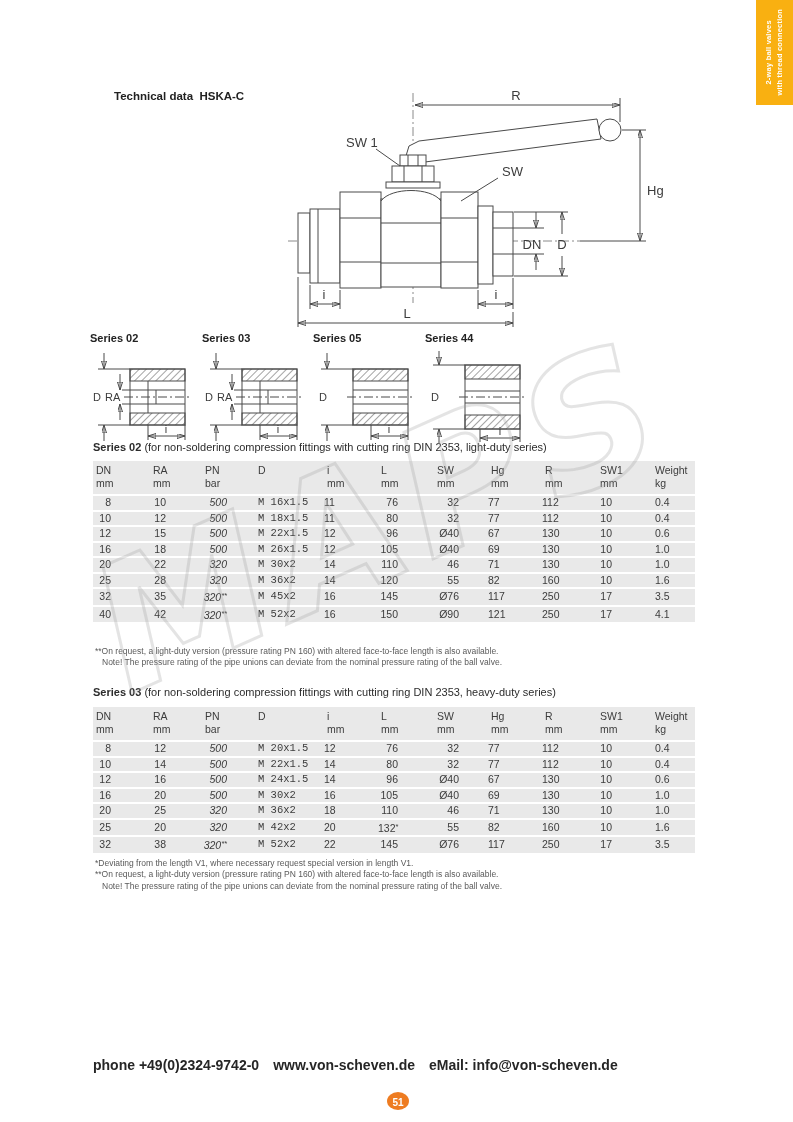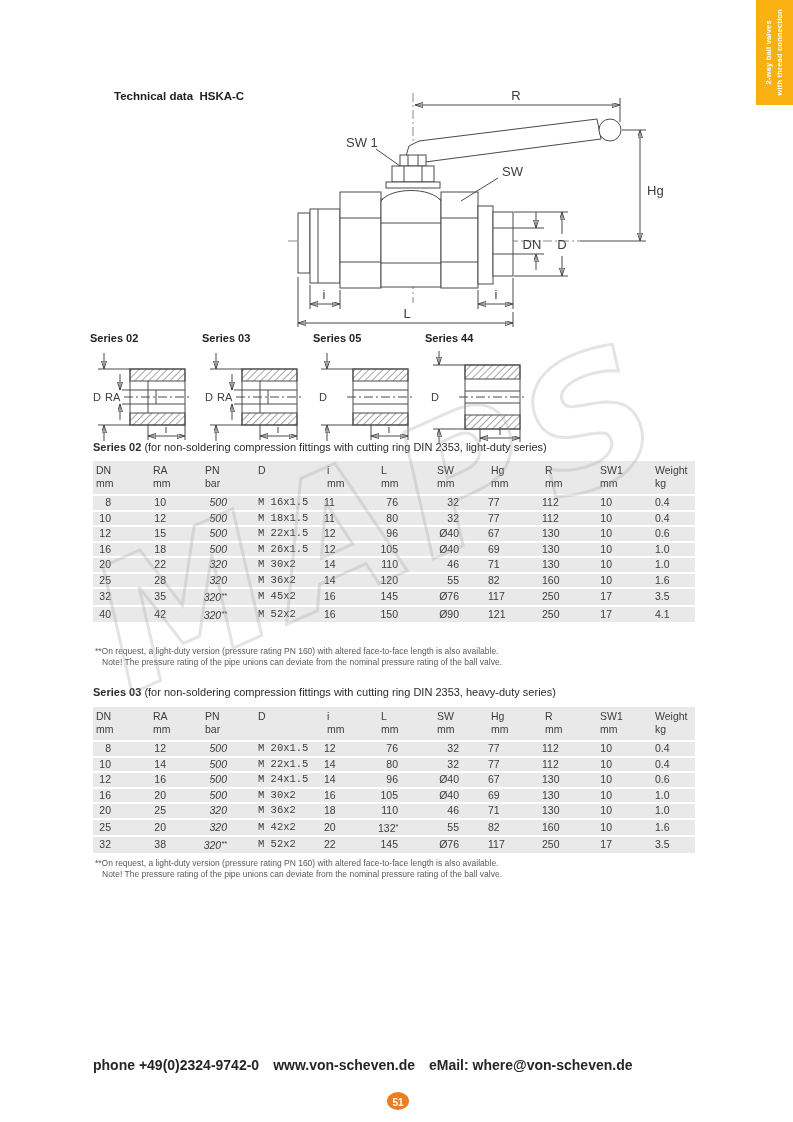--- a/index.html
+++ b/index.html
@@ -562,24 +562,25 @@
         <td>145</td>
         <td>Ø76</td>
         <td>117</td>
         <td>250</td>
         <td>17</td>
         <td>3.5</td>
       </tr>
     </tbody>
   </table>
 <div class="footnotes" style="top:858px">
+    <div>*Deviating from the length V1, where necessary request special version in length V1.</div>
     <div>**On request, a light-duty version (pressure rating PN 160) with altered face-to-face length is also available.</div>
     <div class="indent">Note! The pressure rating of the pipe unions can deviate from the nominal pressure rating of the ball valve.</div>
   </div>
 
 <div class="watermark">MAPS</div>
 
 <div class="footer">
   <span>phone +49(0)2324-9742-0</span>
   <span>www.von-scheven.de</span>
-  <span>eMail: where@von-scheven.de</span>
+  <span>eMail: info@von-scheven.de</span>
 </div>
 <div class="page-badge">51</div>
 
 </body></html>

